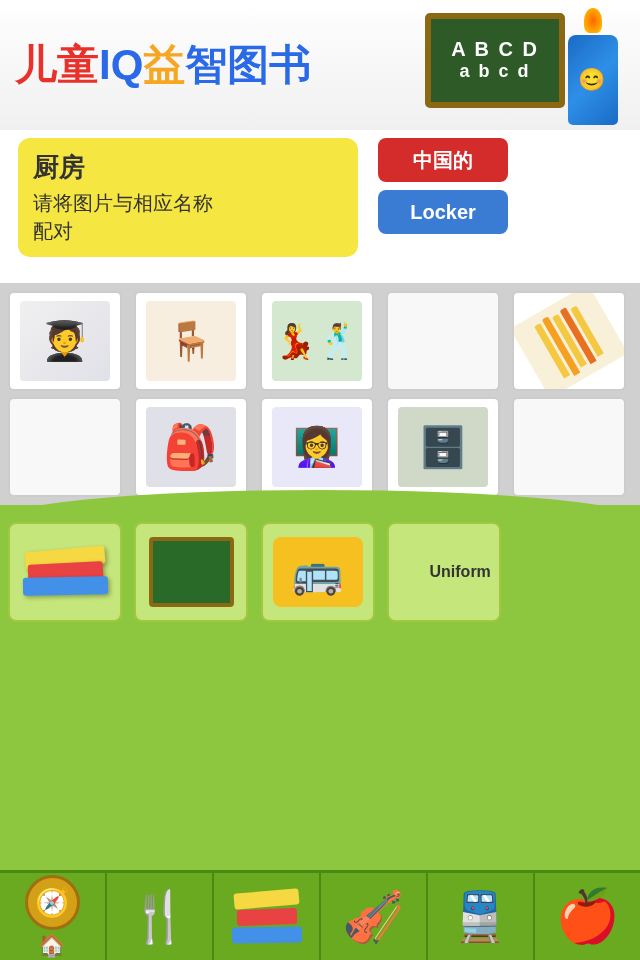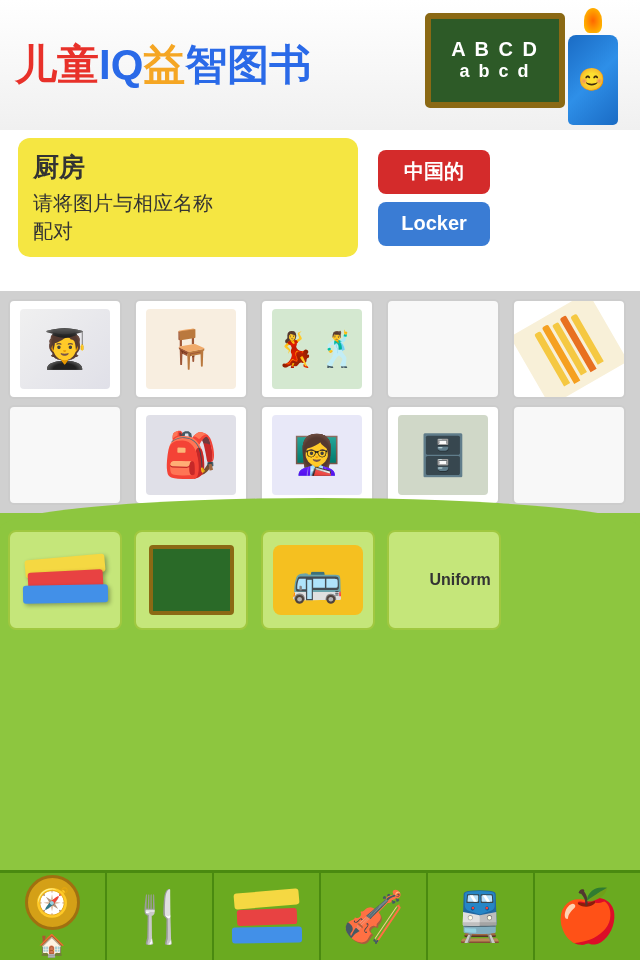--- a/index.html
+++ b/index.html
@@ -127,43 +127,43 @@
 
     
     #lang-buttons {
       display: inline-flex;
       flex-direction: column;
       gap: 8px;
       vertical-align: top;
       margin: 8px 0 8px 10px;
     }
     .lang-btn {
-      width: 112px;
+      width: 130px;
       height: 44px;
       border: none;
       border-radius: 8px;
       font-size: 20px;
       font-weight: bold;
       cursor: pointer;
       color: white;
       display: flex;
       align-items: center;
       justify-content: center;
     }
     .lang-btn-cn { background: #d42b2b; }
     .lang-btn-en { background: #3a7cd4; }
 
     
     #top-section {
       background: white;
-      padding-bottom: 18px;
+      padding-bottom: 10px;
     }
     #instruction-row {
       display: flex;
-      align-items: center;
+      align-items: flex-start;
       padding: 0 8px 8px 8px;
     }
 
     
     #matching-area {
       background: #d0d0d0;
       padding: 8px;
     }
     .image-grid {
       display: grid;

